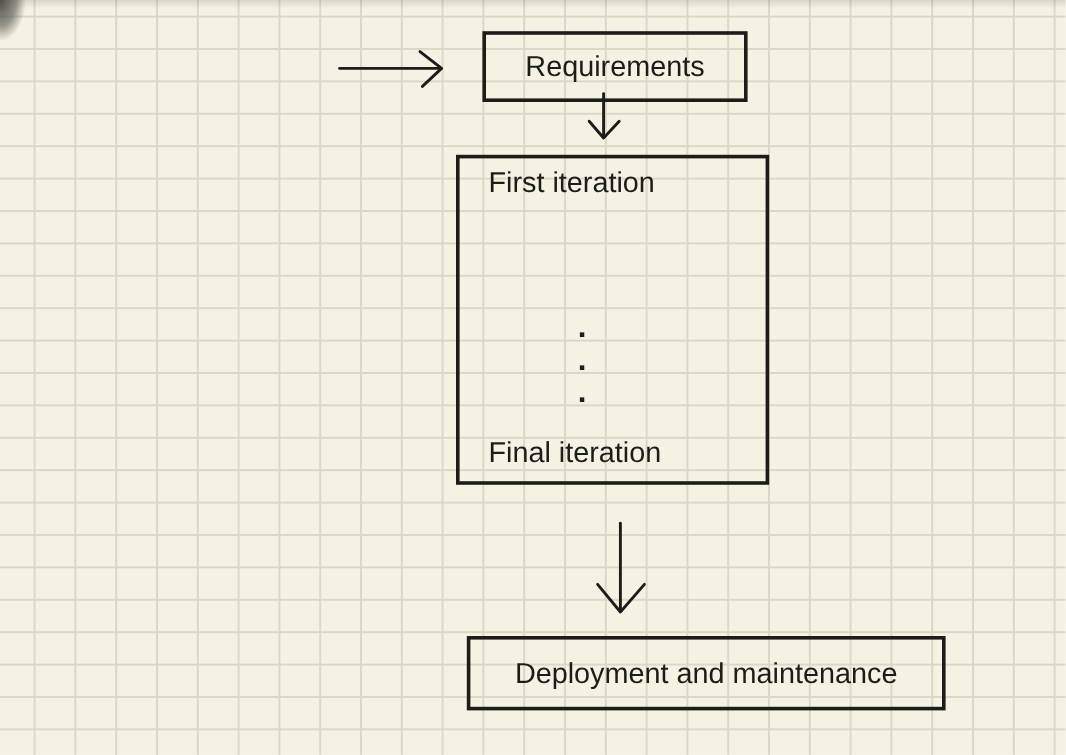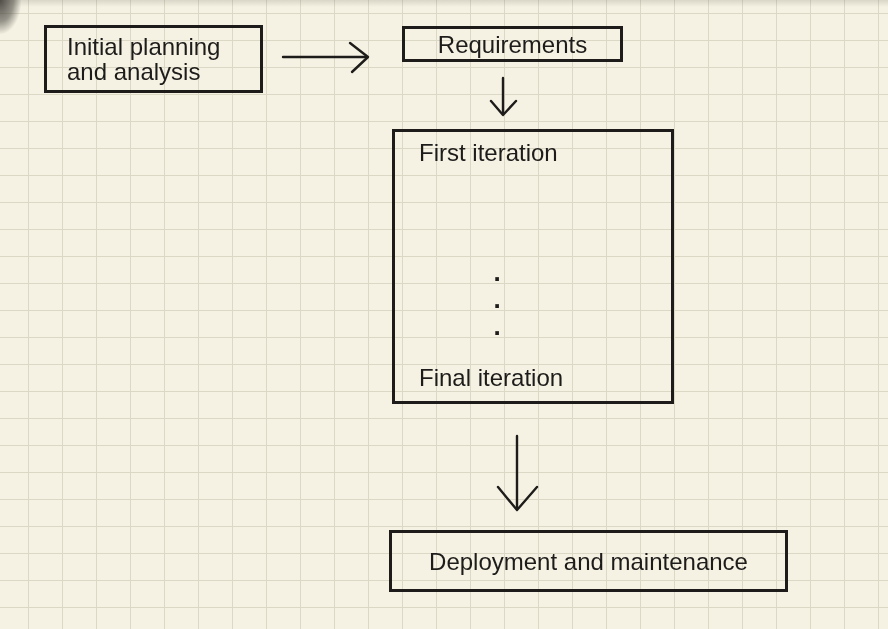--- a/index.html
+++ b/index.html
@@ -39,22 +39,22 @@
     box-sizing: border-box;
     background: transparent;
     font-size: 24px;
     line-height: 25px;
     display: flex;
     align-items: center;
   }
   .node .label { white-space: pre-line; }
 
   .node-initial     { left: 44px;  top: 25px;  width: 219px; height: 68px; padding-left: 20px; }
-  .node-requirements{ left: 402px; top: 26px;  width: 221px; height: 36px; justify-content: center; }
-  .node-iterations  { left: 392px; top: 129px; width: 282px; height: 275px; display: block; }
+  .node-requirements{ left: 402px; top: 26px;  width: 221px; height: 59px; justify-content: center; }
+  .node-iterations  { left: 380px; top: 129px; width: 261px; height: 275px; display: block; }
   .node-deployment  { left: 389px; top: 530px; width: 399px; height: 62px; justify-content: center; }
 
   .iter-label { position: absolute; left: 24px; line-height: 25px; }
   .iter-first  { top: 8px; }
   .iter-second { top: 80px; }
   .iter-final  { top: 233px; text-align: center; }
 
   .iter-dots {
     position: absolute; left: 87px; top: 128px; width: 30px;
     text-align: center;
@@ -95,24 +95,20 @@
     <g>
       <path d="M503 78 L503 113"></path>
       <path d="M491 101 L503 115 L516 101"></path>
     </g>
     <g>
       <path d="M517 436 L517 508"></path>
       <path d="M498 487 L517 510 L537 487"></path>
     </g>
   </svg>
 
-  <div class="node node-initial">
-    <span class="label">Initial planning
-and analysis</span>
-  </div>
 
   <div class="node node-requirements">
     <span class="label">Requirements</span>
   </div>
 
   <div class="node node-iterations">
     <span class="iter-label iter-first">First iteration</span>
     <div class="iter-dots">
       <span>.</span>
       <span>.</span>

